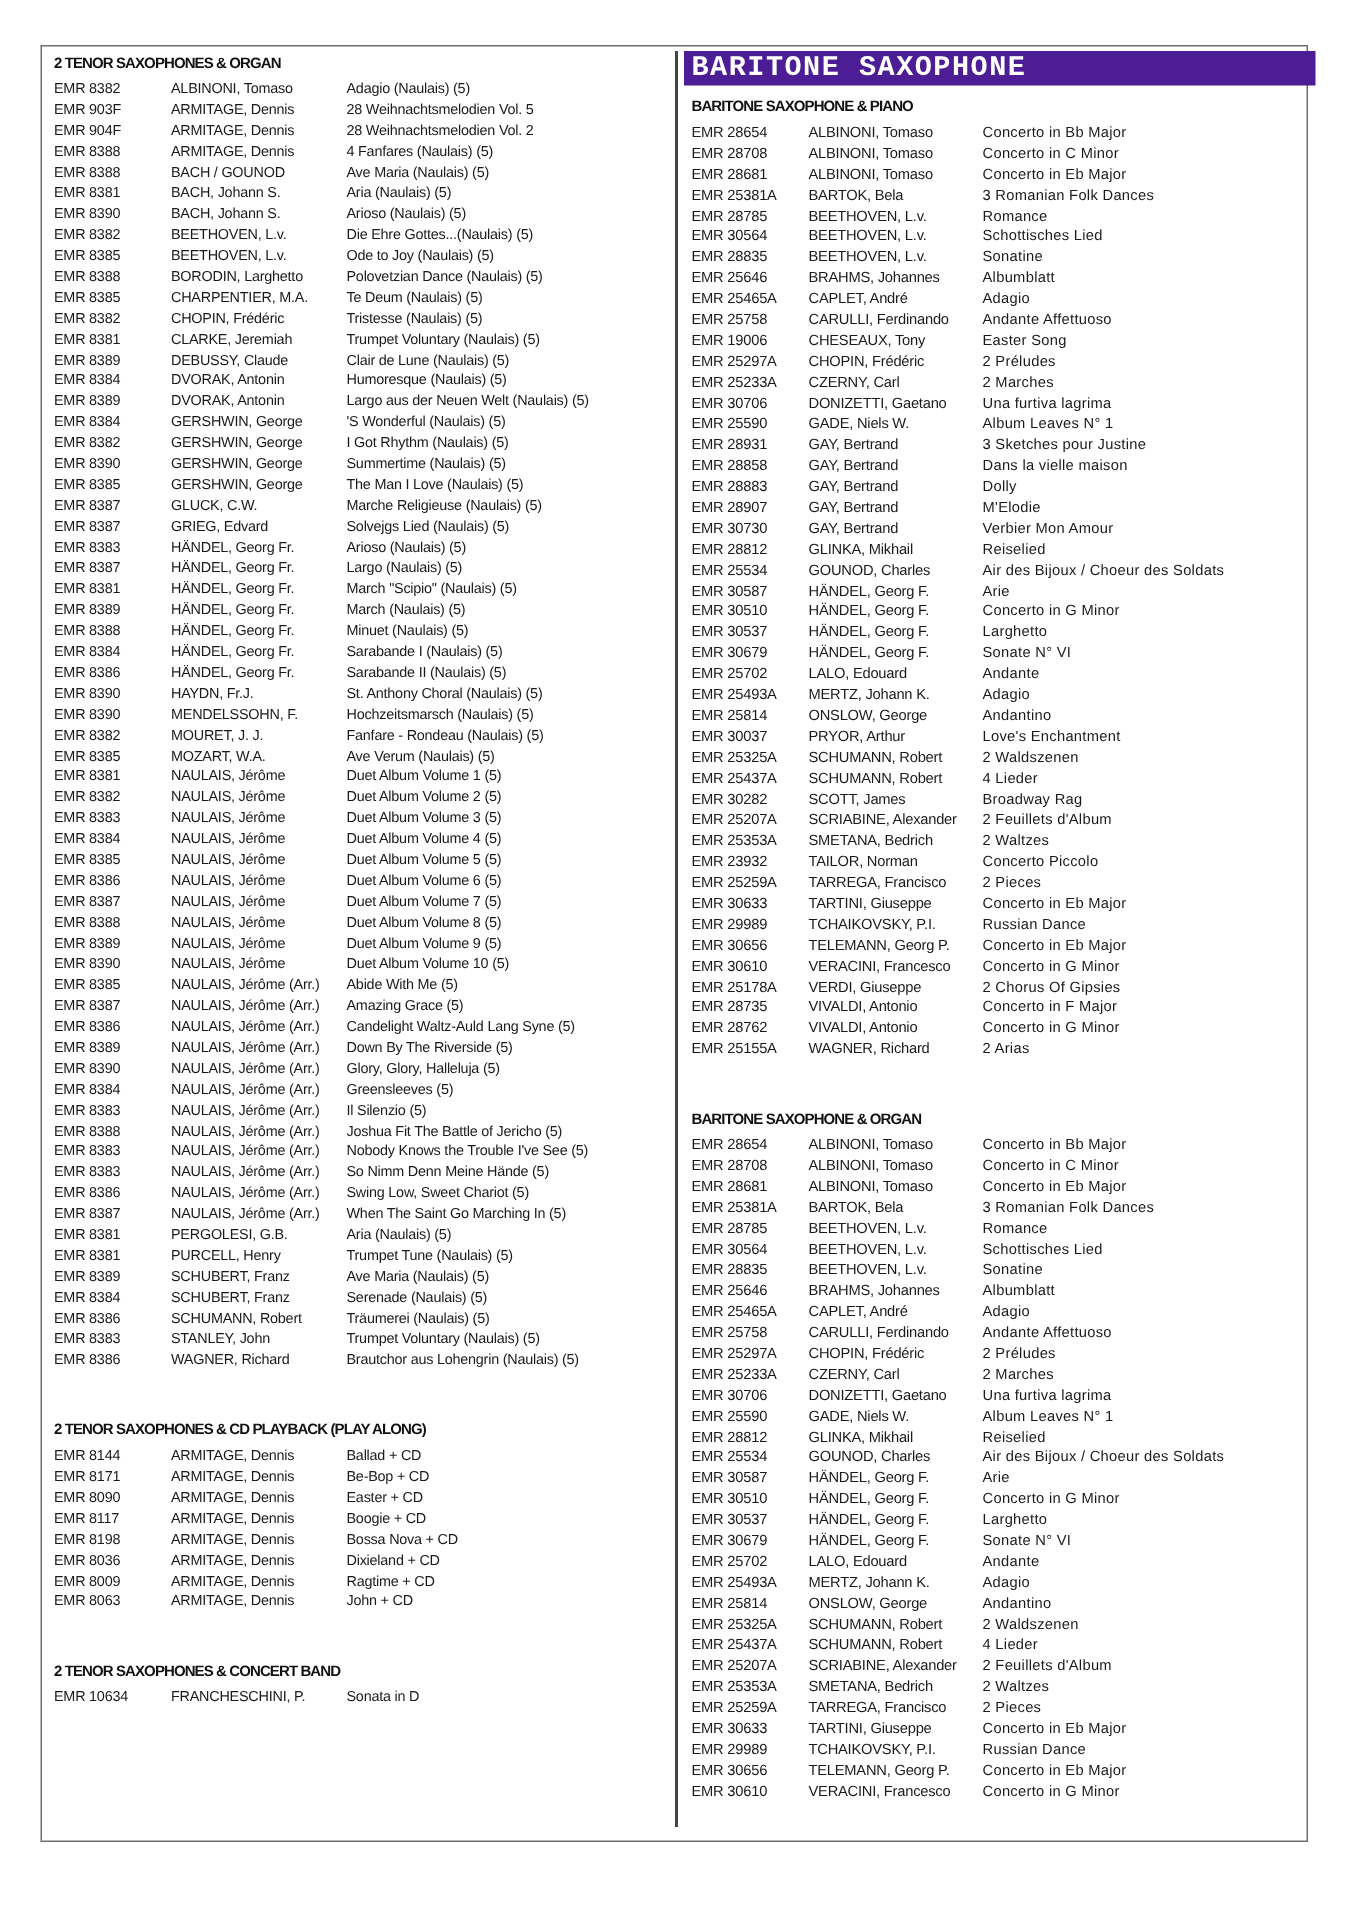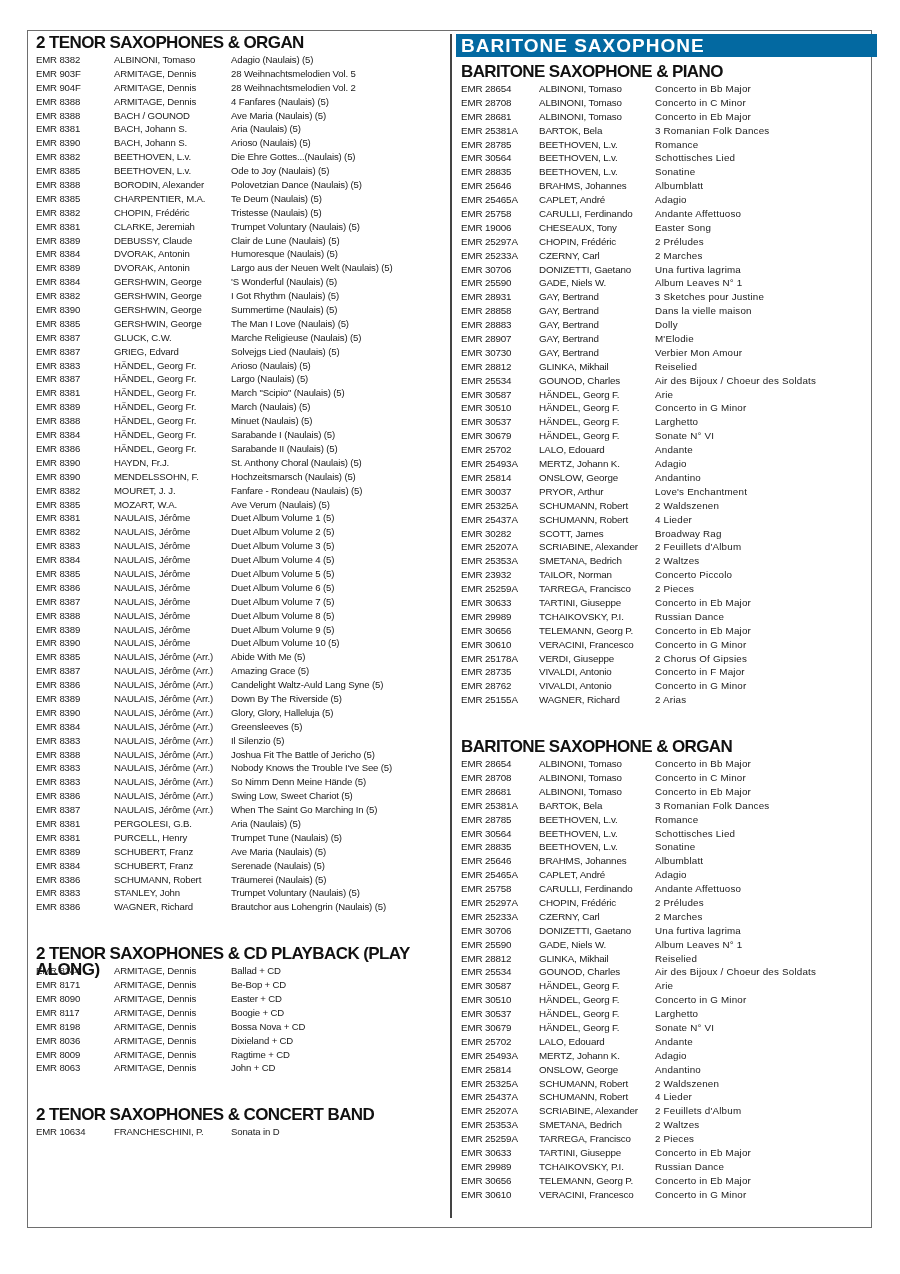--- a/index.html
+++ b/index.html
@@ -4,24 +4,24 @@
 <style>
   html, body { margin: 0; padding: 0; background: #ffffff; }
   body { width: 900px; height: 1274px; position: relative; overflow: hidden;
          font-family: "Liberation Sans", "DejaVu Sans", sans-serif; color: #1a1a1a; }
   .frame { position: absolute; left: 27px; top: 30px; width: 845px; height: 1198px;
            border: 1px solid #6e6e6e; box-sizing: border-box; }
   .divider { position: absolute; left: 450px; top: 34px; width: 1.5px; height: 1184px; background: #444; }
   .col { position: absolute; top: 0; }
   .col-left { left: 36px; top: 33px; width: 410px; }
   .col-right { left: 461px; top: 62px; width: 410px; }
-  .banner { position: absolute; left: 456px; top: 34px; width: 421px; height: 23px; background: #0369a1;
-            color: #fff; font-family: Liberation Sans, sans-serif; font-weight: bold; font-size: 19px;
+  .banner { position: absolute; left: 456px; top: 34px; width: 421px; height: 23px; background: #4c1d95;
+            color: #fff; font-family: Liberation Mono, monospace; font-weight: bold; font-size: 19px;
             letter-spacing: 1px; line-height: 23px; padding-left: 5px; box-sizing: border-box; }
-  .section-title { font-weight: bold; font-size: 17px; letter-spacing: -0.6px; line-height: 16px;
+  .section-title { font-weight: bold; font-size: 10px; letter-spacing: -0.6px; line-height: 16px;
                    height: 18px; margin-top: 2px; color: #111; }
   .section + .section { margin-top: 32px; }
   .col-right .section + .section { }
   .row { display: flex; font-size: 9.6px; line-height: 13.9px; height: 13.9px; white-space: nowrap; letter-spacing: -0.15px; }
   .col-right .row { font-size: 9.8px; }
   .cell-code { width: 78px; }
   .cell-composer { width: 117px; }
   .col-right .cell-code { width: 78px; }
   .col-right .cell-composer { width: 116px; }
   .col-right .cell-title { letter-spacing: 0.2px; }
@@ -76,21 +76,21 @@
         <span class="cell-composer">BEETHOVEN, L.v.</span>
         <span class="cell-title">Die Ehre Gottes...(Naulais) (5)</span>
       </div>
       <div class="row">
         <span class="cell-code">EMR 8385</span>
         <span class="cell-composer">BEETHOVEN, L.v.</span>
         <span class="cell-title">Ode to Joy (Naulais) (5)</span>
       </div>
       <div class="row">
         <span class="cell-code">EMR 8388</span>
-        <span class="cell-composer">BORODIN, Alexander</span>
+        <span class="cell-composer">BORODIN, Larghetto</span>
         <span class="cell-title">Polovetzian Dance (Naulais) (5)</span>
       </div>
       <div class="row">
         <span class="cell-code">EMR 8385</span>
         <span class="cell-composer">CHARPENTIER, M.A.</span>
         <span class="cell-title">Te Deum (Naulais) (5)</span>
       </div>
       <div class="row">
         <span class="cell-code">EMR 8382</span>
         <span class="cell-composer">CHOPIN, Frédéric</span>

